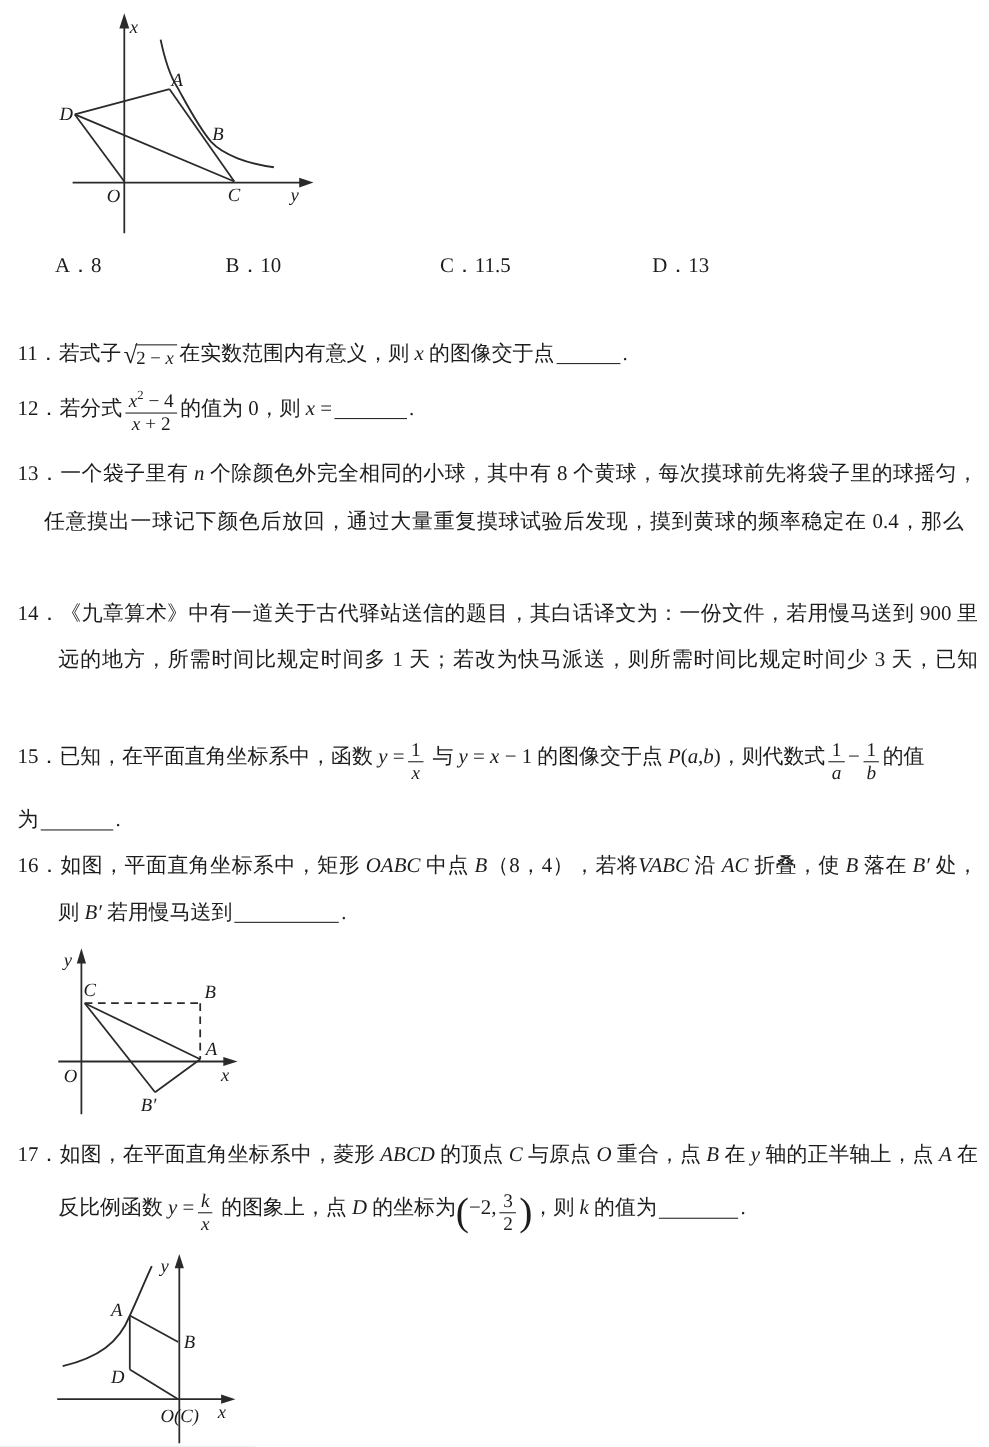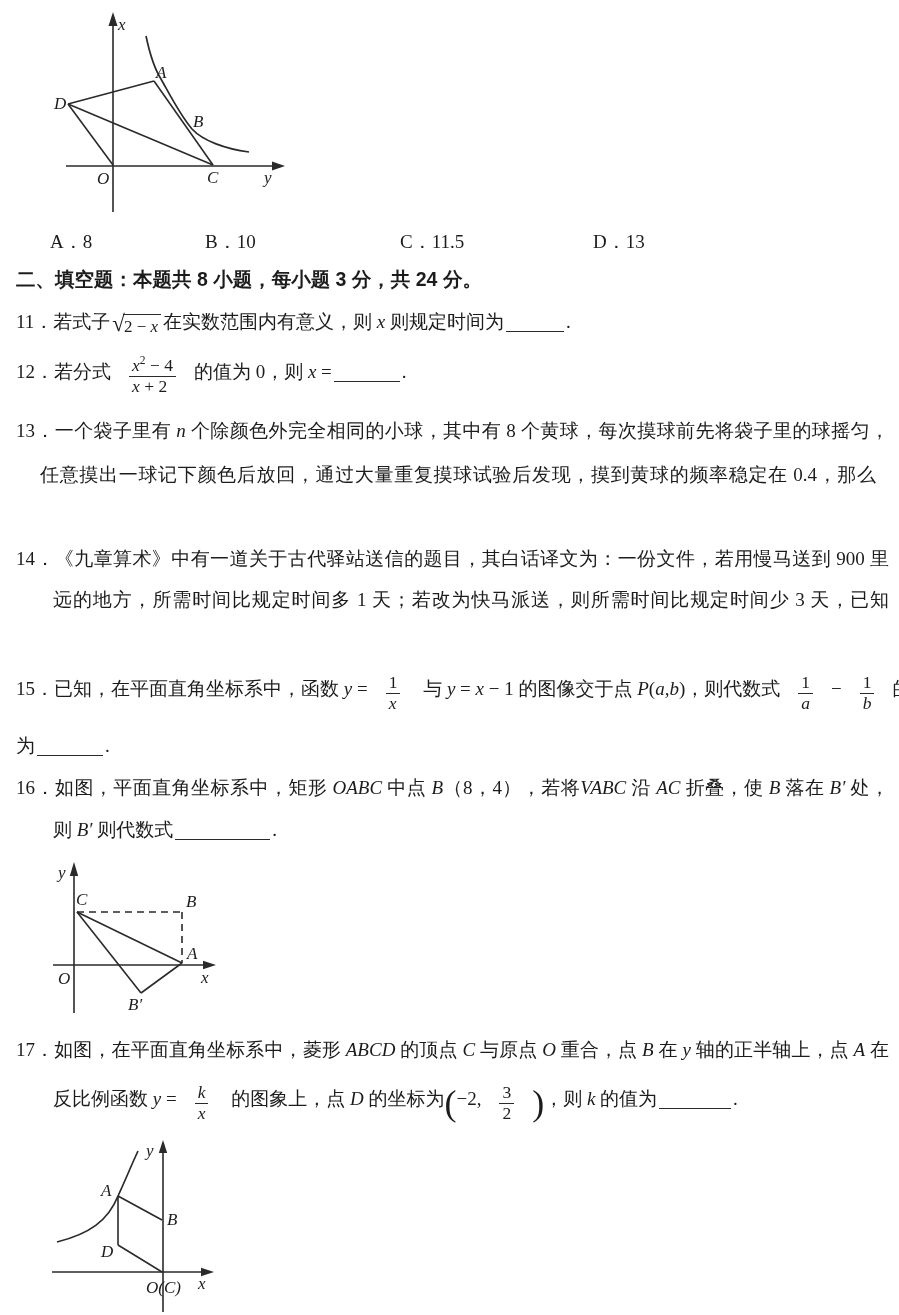--- a/index.html
+++ b/index.html
@@ -7,21 +7,21 @@
         font-family:"Liberation Serif","DejaVu Serif",serif;color:#1c1c1c;font-size:19px}
   .line{position:absolute;line-height:43px;white-space:nowrap}
   .fline{position:absolute;line-height:52px;white-space:nowrap}
   .jline{text-align:justify;text-align-last:justify;white-space:normal}
   .hdr{position:absolute;left:16px;top:265px;line-height:28px;font-weight:700;font-size:19.5px;
        font-family:"Liberation Sans","DejaVu Sans",sans-serif}
   .opt{position:absolute;top:229px;line-height:26px;white-space:pre}
   .v{font-style:italic}
   .sup{font-size:11.5px;vertical-align:7px}
   .blank{display:inline-block;border-bottom:1.5px solid #2a2a2a;height:14px;vertical-align:-4px;margin:0 2px}
-  .frac{display:inline-block;vertical-align:-0.78em;margin:0 18px;font-size:17.5px;line-height:1.12}
+  .frac{display:inline-block;text-align:center;vertical-align:-0.78em;margin:0 3px;font-size:17.5px;line-height:1.12}
   .frac .fn{display:block;padding:0 3px}
   .frac .fd{display:block;border-top:1.5px solid #2a2a2a;padding:0 3px 0}
   .sqrt{display:inline-flex;align-items:flex-start;margin:0 2px;vertical-align:-3px}
   .rsign{font-size:23px;line-height:19px}
   .rbody{border-top:1.5px solid #2a2a2a;font-size:17px;line-height:1.25;padding:1px 3px 0 1px;margin-left:-2px}
   .bp{font-size:36px;font-weight:300;vertical-align:-10px;line-height:1}
   svg{position:absolute}
   svg line,svg path{stroke:#2a2a2a;stroke-width:1.6;fill:none}
   svg .curve{stroke-width:1.7}
   svg polygon{fill:#2a2a2a;stroke:none}
@@ -54,27 +54,26 @@
     <text x="193" y="127">B</text>
     <text x="207" y="183">C</text>
     <text x="54" y="109">D</text>
   </svg>
 
   <span class="opt" style="left:50px"><span>A．</span><span>8</span></span>
   <span class="opt" style="left:205px"><span>B．</span><span>10</span></span>
   <span class="opt" style="left:400px"><span>C．</span><span>11.5</span></span>
   <span class="opt" style="left:593px"><span>D．</span><span>13</span></span>
 
-  <div class="hdr">二、填空题：本题共 8 小题，每小题 3 分，共 24 分。</div>
 
   <div class="line" style="left:16px;top:300px">
     <span>11．</span><span><span>若式子</span></span><span class="sqrt">
         <span class="rsign">√</span>
         <span class="rbody"><span>2 − </span><span class="v">x</span></span>
-      </span><span><span>在实数范围内有意义，则 </span><span class="v">x</span><span> 则规定时间为</span></span><span class="blank" style="width:58px"></span><span>.</span>
+      </span><span><span>在实数范围内有意义，则 </span><span class="v">x</span><span> 的图像交于点</span></span><span class="blank" style="width:58px"></span><span>.</span>
   </div>
 
   <div class="fline" style="left:16px;top:346px">
     <span>12．</span><span><span>若分式</span></span><span class="frac"><span class="fn"><span class="v">x</span><span class="sup">2</span><span> − 4</span></span><span class="fd"><span class="v">x</span><span> + 2</span></span></span><span><span>的值为 0，则 </span><span class="v">x</span><span> =</span></span><span class="blank" style="width:66px"></span><span>.</span>
   </div>
 
   <div class="line jline" style="left:16px;top:409px;width:873px">
     <span>13．</span><span><span>一个袋子里有 </span><span class="v">n</span><span> 个除颜色外完全相同的小球，其中有 8 个黄球，每次摸球前先将袋子里的球摇匀，</span></span>
   </div>
   <div class="line jline" style="left:40px;top:453px;width:836px">
@@ -92,21 +91,21 @@
     <span>15．</span><span><span>已知，在平面直角坐标系中，函数 </span><span class="v">y</span><span> =</span></span><span class="frac"><span class="fn"><span>1</span></span><span class="fd"><span class="v">x</span></span></span><span><span> 与 </span><span class="v">y</span><span> = </span><span class="v">x</span><span> − 1 的图像交于点 </span><span class="v">P</span><span>(</span><span class="v">a</span><span>,</span><span class="v">b</span><span>)</span><span>，则代数式</span></span><span class="frac"><span class="fn"><span>1</span></span><span class="fd"><span class="v">a</span></span></span><span>−</span><span class="frac"><span class="fn"><span>1</span></span><span class="fd"><span class="v">b</span></span></span><span><span>的值</span></span>
   </div>
   <div class="line" style="left:16px;top:724px">
     <span><span>为</span></span><span class="blank" style="width:66px"></span><span>.</span>
   </div>
 
   <div class="line jline" style="left:16px;top:766px;width:873px">
     <span>16．</span><span><span>如图，平面直角坐标系中，矩形 </span><span class="v">OABC</span><span> 中点 </span><span class="v">B</span><span>（8，4），若将</span><span class="v">V</span><span class="v">ABC</span><span> 沿 </span><span class="v">AC</span><span> 折叠，使 </span><span class="v">B</span><span> 落在 </span><span class="v">B′</span><span> 处，</span></span>
   </div>
   <div class="line" style="left:53px;top:808px">
-    <span><span>则 </span><span class="v">B′</span><span> 则代数式</span></span><span class="blank" style="width:95px"></span><span>.</span>
+    <span><span>则 </span><span class="v">B′</span><span> 若用慢马送到</span></span><span class="blank" style="width:95px"></span><span>.</span>
   </div>
 
   <svg style="left:45px;top:855px" width="178" height="162" viewBox="45 855 178 162">
     <g>
       <line x1="74" y1="874" x2="74" y2="1013"></line>
       <polygon points="74,862 69.8,876 78.2,876"></polygon>
       <line x1="53" y1="965" x2="206" y2="965"></line>
       <polygon points="216,965 203,960.8 203,969.2"></polygon>
     </g>
     <g>

